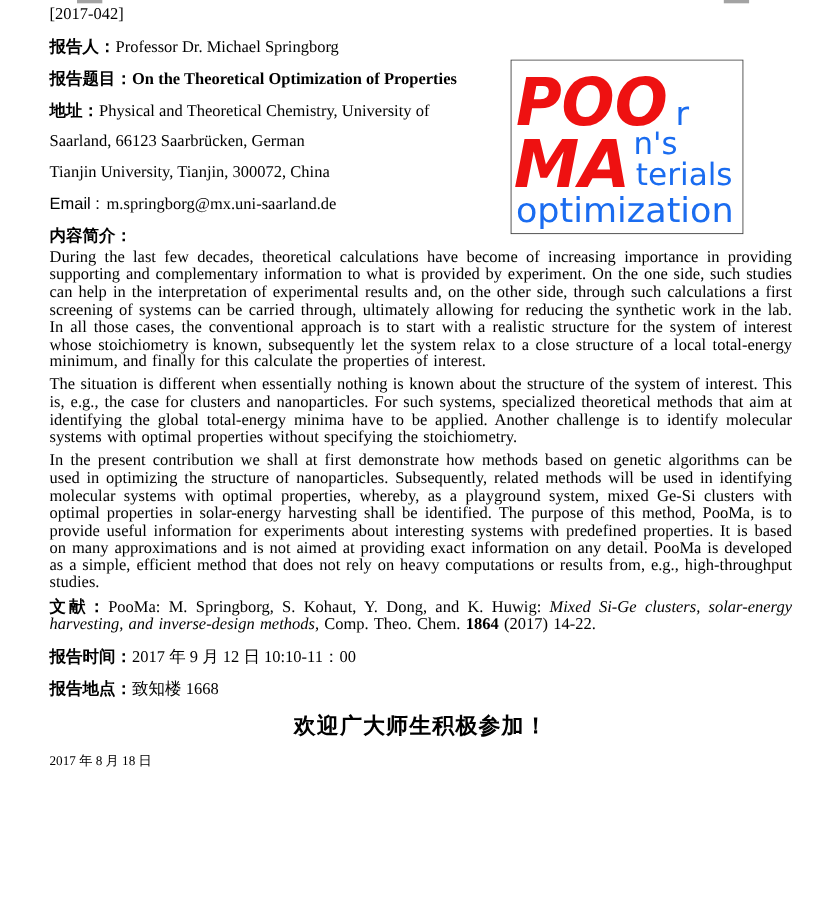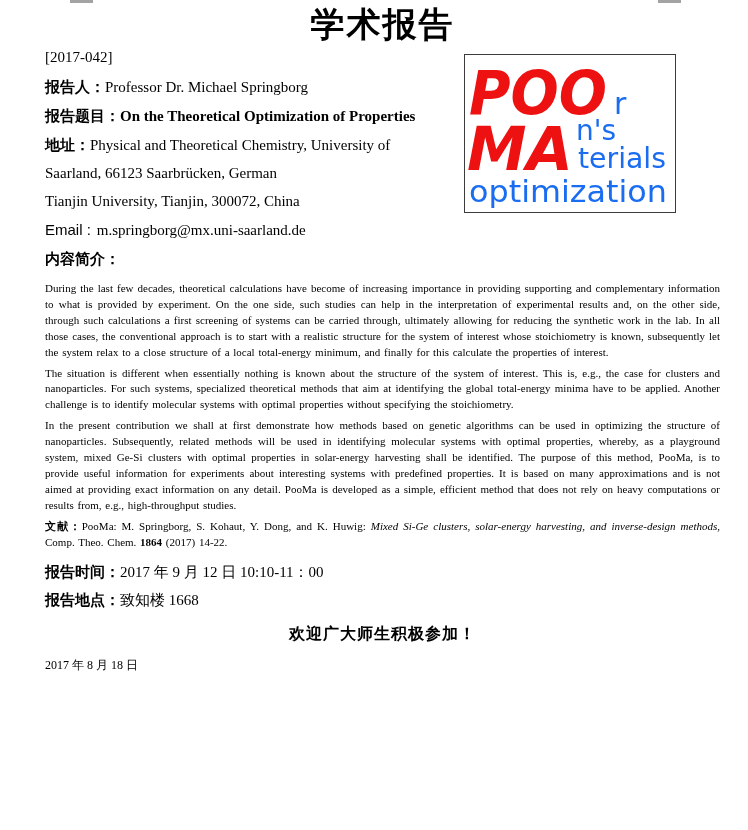--- a/index.html
+++ b/index.html
@@ -27,35 +27,35 @@
     text-align:left; font-size:15px; line-height:17px; margin:0 0 12px 0;
   }
 
   .info-line { font-size:15px; line-height:17.5px; margin:0 0 10.5px 0; max-width:430px; }
   .info-label { font-weight:bold; font-family:"Liberation Sans","DejaVu Sans",sans-serif; }
   .info-label-plain { font-weight:normal; }
   .bold-val { font-weight:bold; }
   .gap { display:inline-block; width:6px; }
 
   .section-label {
-    font-size:15px; font-weight:bold; line-height:18px; margin:3px 0 13px 0;
+    font-size:15px; font-weight:bold; line-height:18px; margin:3px 0 3px 0;
     font-family:"Liberation Sans","DejaVu Sans",sans-serif;
   }
   .body-p {
-    font-size:11px; line-height:15.9px; text-align:justify;
+    font-size:15px; line-height:15.9px; text-align:justify;
     margin:0 0 5px 0; word-spacing:1px;
   }
   .ref-p { margin-bottom:12px; }
   .italic { font-style:italic; }
   .bold { font-weight:bold; }
 
   .sched-line { font-size:15px; line-height:17.5px; margin:0 0 10px 0; }
 
   .welcome {
-    text-align:center; font-size:16px; font-weight:bold;
+    text-align:center; font-size:20px; font-weight:bold;
     line-height:28px; margin:10px 0 0 0; letter-spacing:1px;
   }
   .sign-dept { text-align:right; font-size:15px; line-height:17px; margin-top:38px; padding-right:18px; }
   .sign-date { text-align:left; font-size:12px; line-height:17px; margin-top:9px; padding-right:6px; }
 
   .logo-box { position:absolute; left:464px; top:54px; width:212px; height:135px; }
   .logo-box svg { display:block; }
   .logo-red  { font-family:"DejaVu Sans","Liberation Sans",sans-serif; font-weight:bold; font-style:italic; }
   .logo-blue { font-family:"DejaVu Sans","Liberation Sans",sans-serif; font-weight:normal; }
 </style>
@@ -74,21 +74,20 @@
       <text class="logo-blue" x="150" y="60" font-size="30" fill="#1a6cf0">r</text>
       <text class="logo-red" x="3" y="116" font-size="60" fill="#ee1111" textLength="106" lengthAdjust="spacingAndGlyphs">MA</text>
       <text class="logo-blue" x="112" y="86" font-size="28" fill="#1a6cf0">n's</text>
       <text class="logo-blue" x="114" y="114" font-size="28" fill="#1a6cf0" textLength="88" lengthAdjust="spacingAndGlyphs">terials</text>
       <text class="logo-blue" x="5" y="148" font-size="31" fill="#1a6cf0" textLength="198" lengthAdjust="spacingAndGlyphs">optimization</text>
     </svg>
   </div>
 
   <div class="content">
 
-    <h1 class="doc-title">学术报告</h1>
     <p class="doc-number">[2017-042]</p>
 
     <p class="info-line">
       <span class="info-label">报告人：</span><span>Professor Dr. Michael Springborg</span>
     </p>
 
     <p class="info-line">
       <span class="info-label">报告题目：</span><span class="bold-val">On the Theoretical Optimization of Properties</span>
     </p>
 

